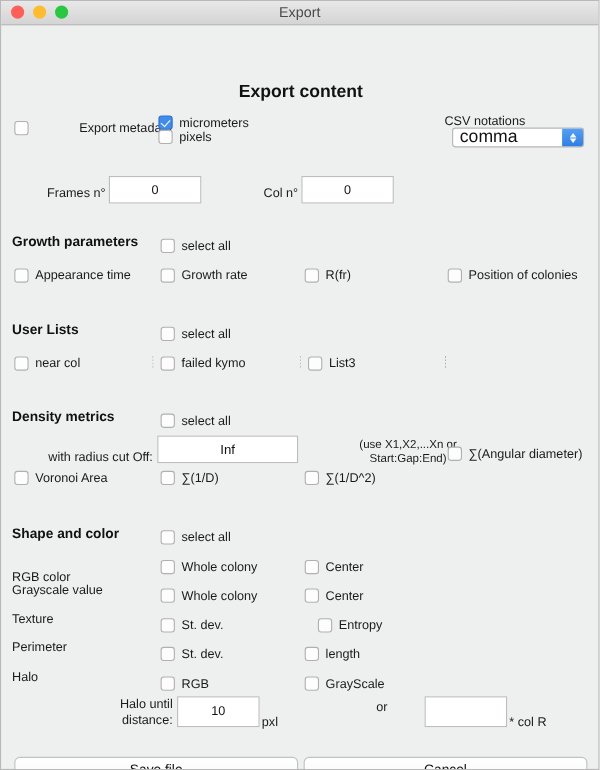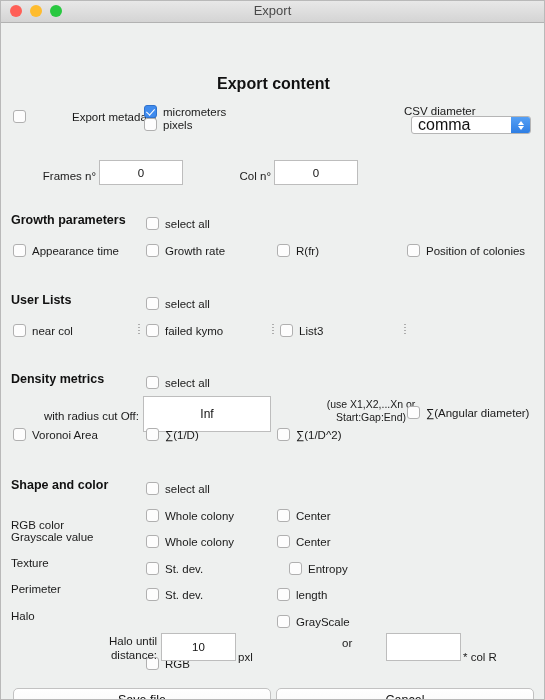--- a/index.html
+++ b/index.html
@@ -125,21 +125,21 @@
 
     <div class="cbrow" style="left:143px;top:82px;">
       <span class="box on"></span>
       <span class="t">micrometers</span>
     </div>
     <div class="cbrow" style="left:143px;top:95px;">
       <span class="box"></span>
       <span class="t">pixels</span>
     </div>
 
-    <div class="lbl" style="left:403px;top:82px;">CSV diameter</div>
+    <div class="lbl" style="left:403px;top:82px;">CSV notations</div>
     <div class="popup" style="left:410px;top:93px;width:120px;height:18px;">
       <span class="val">comma</span>
       <span class="stepper">
         <span class="chev up"></span>
         <span class="chev down"></span>
       </span>
     </div>
 
 
     <div class="lbl right" style="left:25px;top:147px;width:70px;">Frames n°</div>
@@ -193,21 +193,21 @@
     </div>
     <div class="grip" style="left:403px;top:300px;"></div>
 
     <div class="sec-title" style="left:10px;top:349px;">Density metrics</div>
     <div class="cbrow" style="left:145px;top:353px;">
       <span class="box"></span>
       <span class="t">select all</span>
     </div>
 
     <div class="lbl right" style="left:18px;top:387px;width:120px;">with radius cut Off:</div>
-    <div class="field big" style="left:142px;top:373px;width:128px;height:36px;">Inf</div>
+    <div class="field big" style="left:142px;top:373px;width:128px;height:25px;">Inf</div>
     <div class="lbl small center" style="left:285px;top:375px;width:170px;">(use X1,X2,...Xn  or</div>
     <div class="lbl small center" style="left:285px;top:388px;width:170px;">Start:Gap:End)</div>
 
     <div class="cbrow" style="left:12px;top:405px;">
       <span class="box"></span>
       <span class="t">Voronoi Area</span>
     </div>
     <div class="cbrow" style="left:145px;top:405px;">
       <span class="box"></span>
       <span class="t">∑(1/D)</span>
@@ -261,21 +261,21 @@
     <div class="cbrow" style="left:145px;top:565px;">
       <span class="box"></span>
       <span class="t">St. dev.</span>
     </div>
     <div class="cbrow" style="left:276px;top:565px;">
       <span class="box"></span>
       <span class="t">length</span>
     </div>
 
     <div class="lbl" style="left:10px;top:587px;">Halo</div>
-    <div class="cbrow" style="left:145px;top:592px;margin-top:42px;">
+    <div class="cbrow" style="left:145px;top:592px;">
       <span class="box"></span>
       <span class="t">RGB</span>
     </div>
     <div class="cbrow" style="left:276px;top:592px;">
       <span class="box"></span>
       <span class="t">GrayScale</span>
     </div>
 
     <div class="lbl right" style="left:68px;top:612px;width:88px;">Halo until</div>
     <div class="lbl right" style="left:68px;top:626px;width:88px;">distance:</div>

